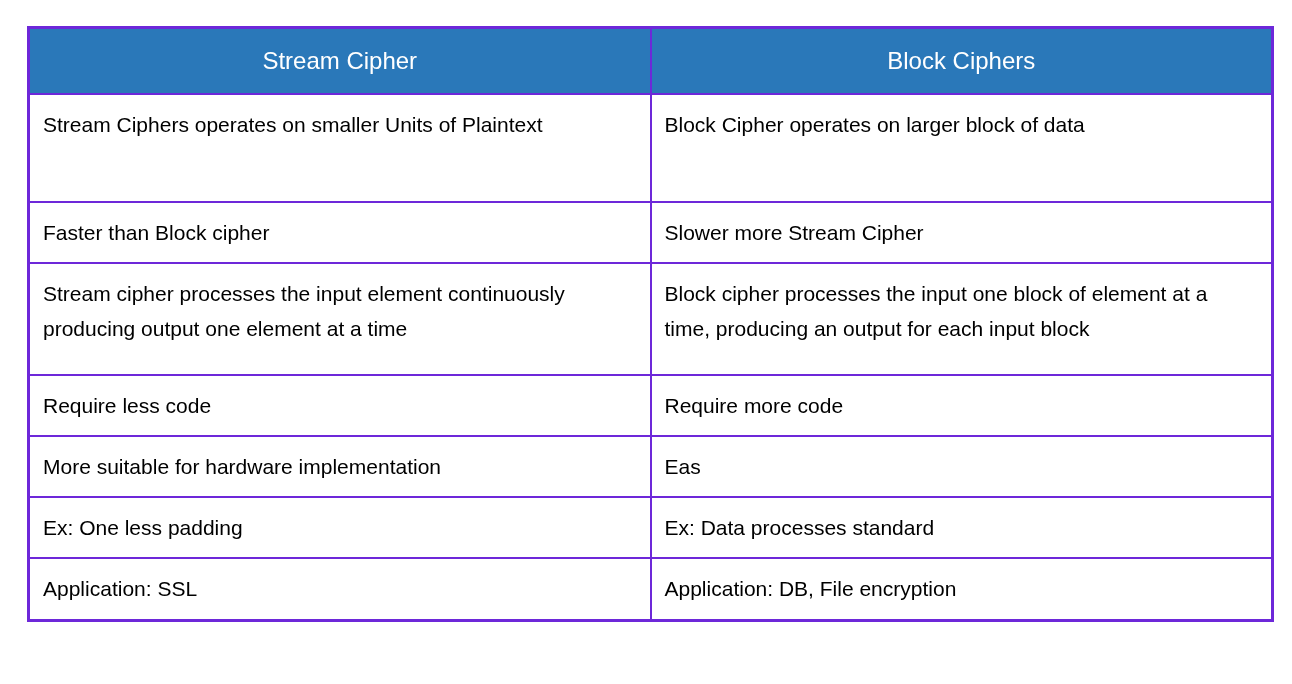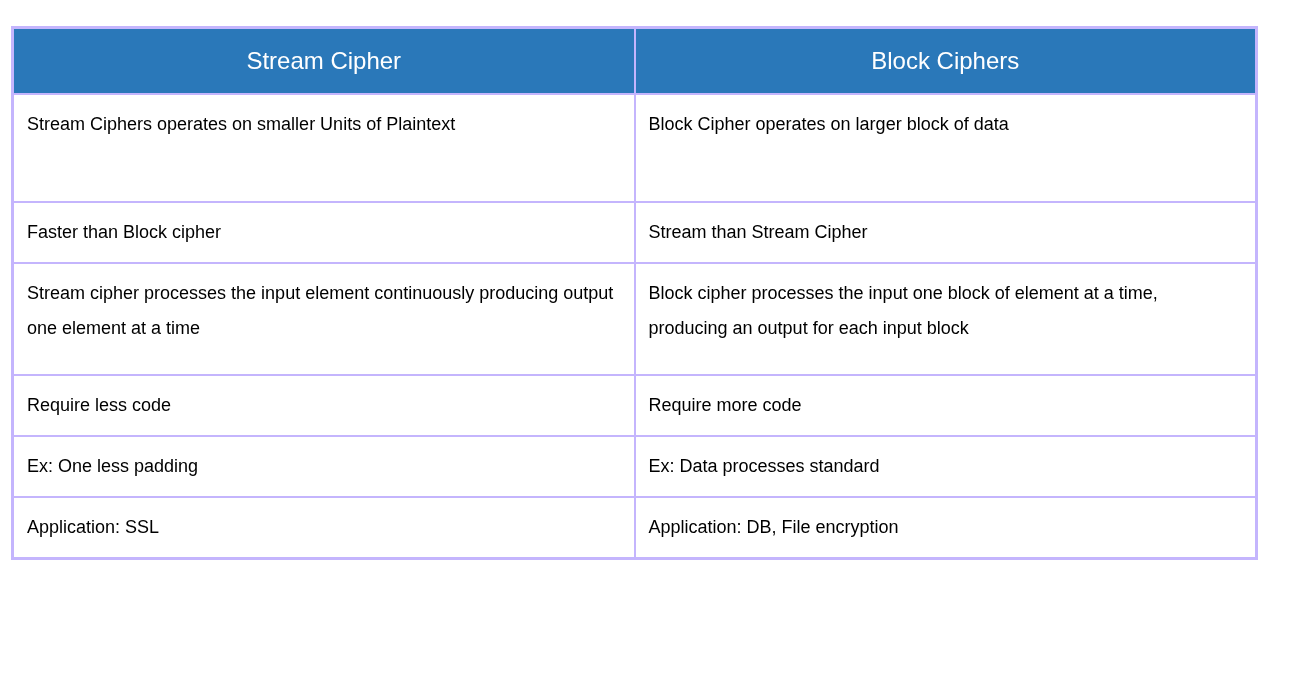--- a/index.html
+++ b/index.html
@@ -21,37 +21,38 @@
     left: 11px;
     top: 26px;
     width: 1247px;
     border-collapse: collapse;
     table-layout: fixed;
     background: #ffffff;
   }
   table.compare,
   table.compare th,
   table.compare td {
-    border: 2px solid #c4b5fd;
+    border: 2px solid #6d28d9;
+    margin-left: 16px;
   }
   table.compare {
     border-width: 3px;
   }
   table.compare th {
     background: #2a78b9;
     color: #ffffff;
     font-size: 24px;
     font-weight: 400;
     text-align: center;
     vertical-align: middle;
     height: 60px;
     padding: 2px 10px;
   }
   table.compare td {
-    font-size: 18px;
+    font-size: 21px;
     line-height: 35px;
     text-align: left;
     vertical-align: top;
     padding: 12px 14px 12px 13px;
     background: #ffffff;
     word-wrap: break-word;
   }
   
   tbody tr:nth-child(1) { height: 108px; }
   tbody tr:nth-child(2) { height: 58px;  }
@@ -72,29 +73,33 @@
         <th>Block Ciphers</th>
       </tr>
     </thead>
     <tbody>
       <tr>
         <td>Stream Ciphers operates on smaller Units of Plaintext</td>
         <td>Block Cipher operates on larger block of data</td>
       </tr>
       <tr>
         <td>Faster than Block cipher</td>
-        <td>Stream than Stream Cipher</td>
+        <td>Slower more Stream Cipher</td>
       </tr>
       <tr>
         <td>Stream cipher processes the input element continuously producing output one element at a time</td>
         <td>Block cipher processes the input one block of element at a time, producing an output for each input block</td>
       </tr>
       <tr>
         <td>Require less code</td>
         <td>Require more code</td>
+      </tr>
+      <tr>
+        <td>More suitable for hardware implementation</td>
+        <td>Eas</td>
       </tr>
       <tr>
         <td>Ex: One less padding</td>
         <td>Ex: Data processes standard</td>
       </tr>
       <tr>
         <td>Application: SSL</td>
         <td>Application: DB, File encryption</td>
       </tr>
     </tbody>

